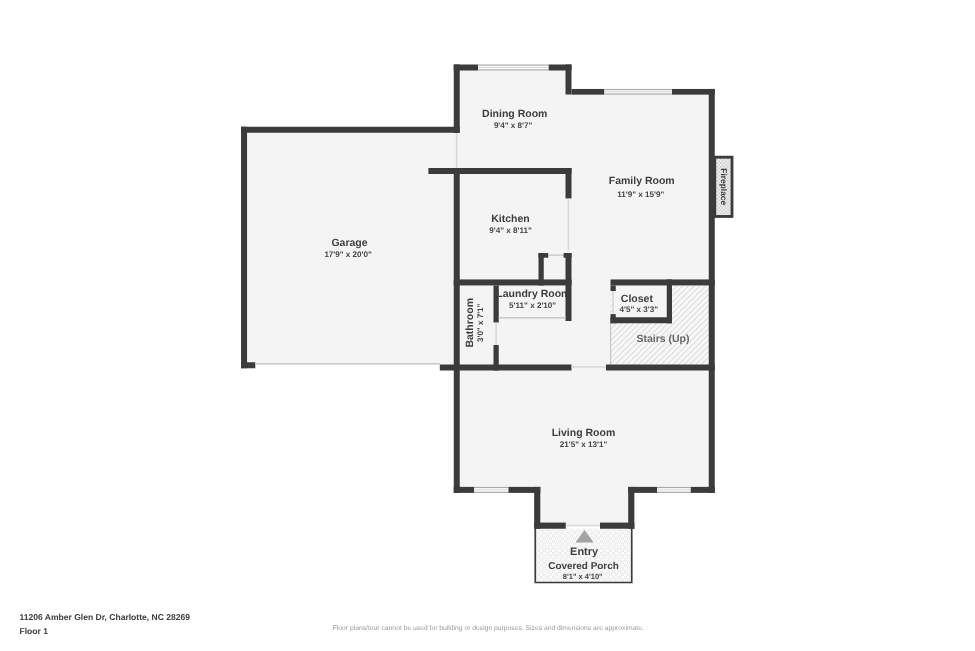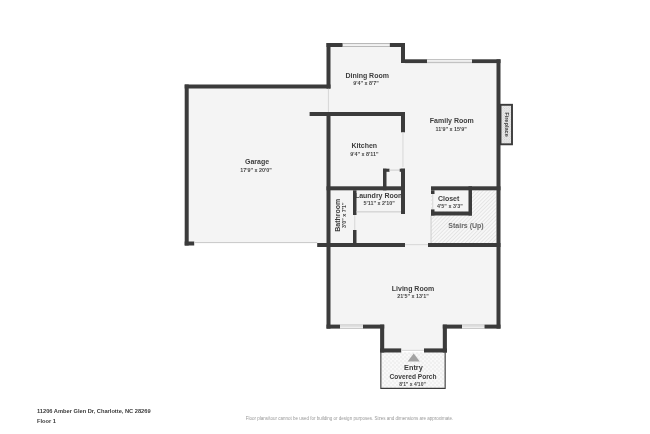--- a/index.html
+++ b/index.html
@@ -1,16 +1,16 @@
 <!DOCTYPE html>
 <html><head>
 <meta charset="utf-8">
 <style>
   html,body{margin:0;padding:0;background:#ffffff;}
-  .page{width:518px;height:434px;position:relative;font-family:"Liberation Sans",sans-serif;padding-left:24px;}
+  .page{width:518px;height:434px;position:relative;font-family:"Liberation Sans",sans-serif;}
   svg text{font-family:"Liberation Sans",sans-serif;}
 </style>
 </head>
 <body>
 
 <div class="page">
 <svg width="650" height="434" viewBox="0 0 650 434">
 <defs>
 <pattern id="hatch" width="2.7" height="2.7" patternTransform="rotate(45)" patternUnits="userSpaceOnUse">
   <rect width="2.7" height="2.7" fill="#f7f7f7"></rect>

